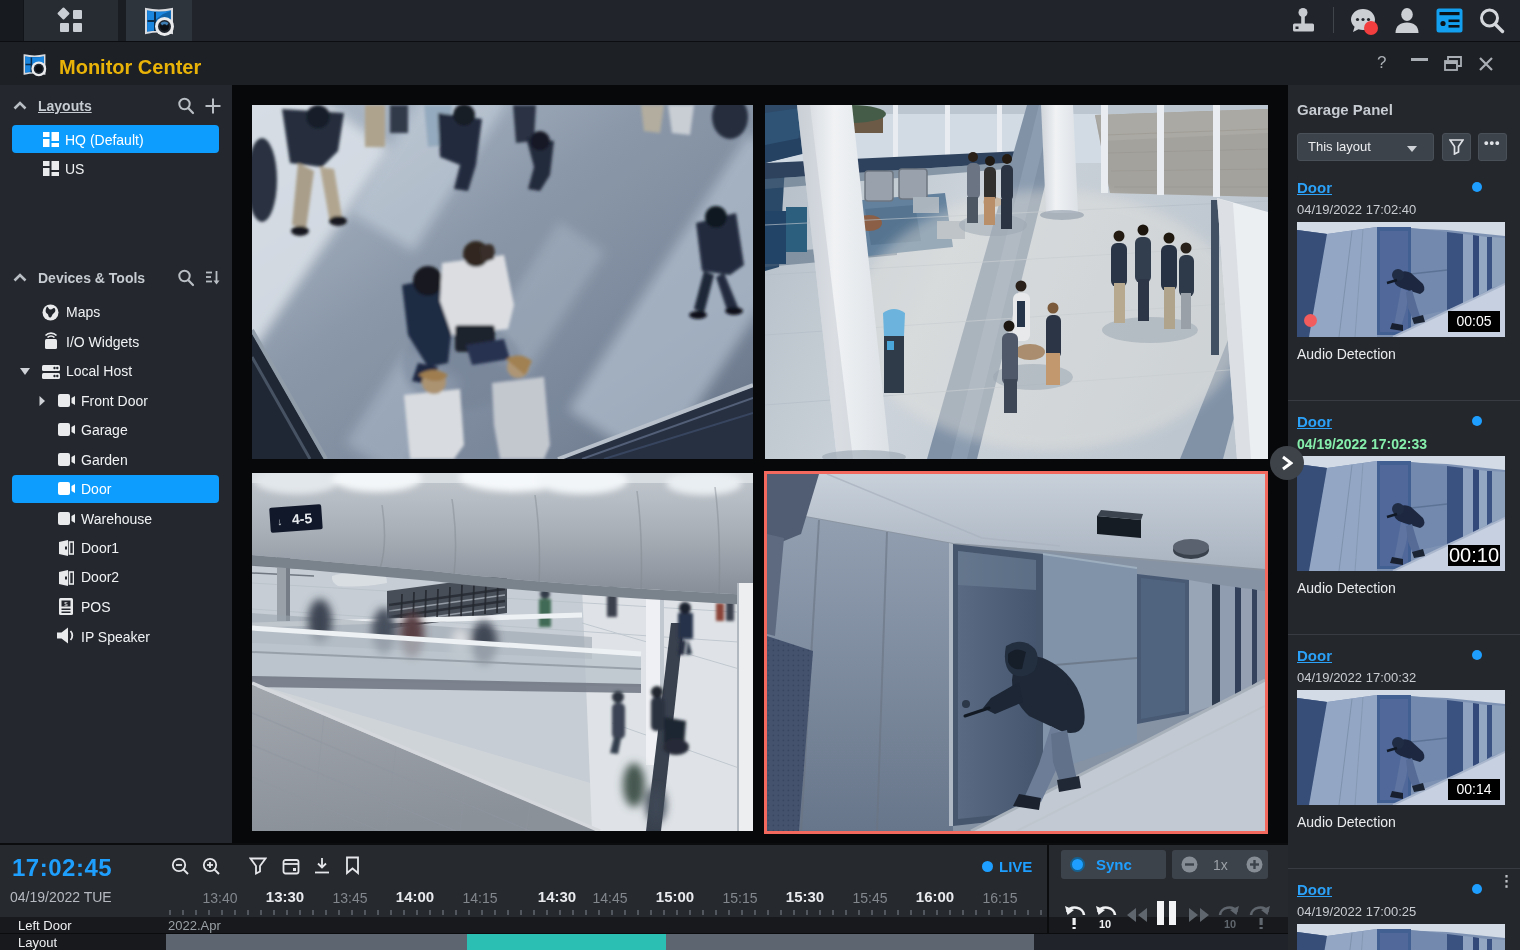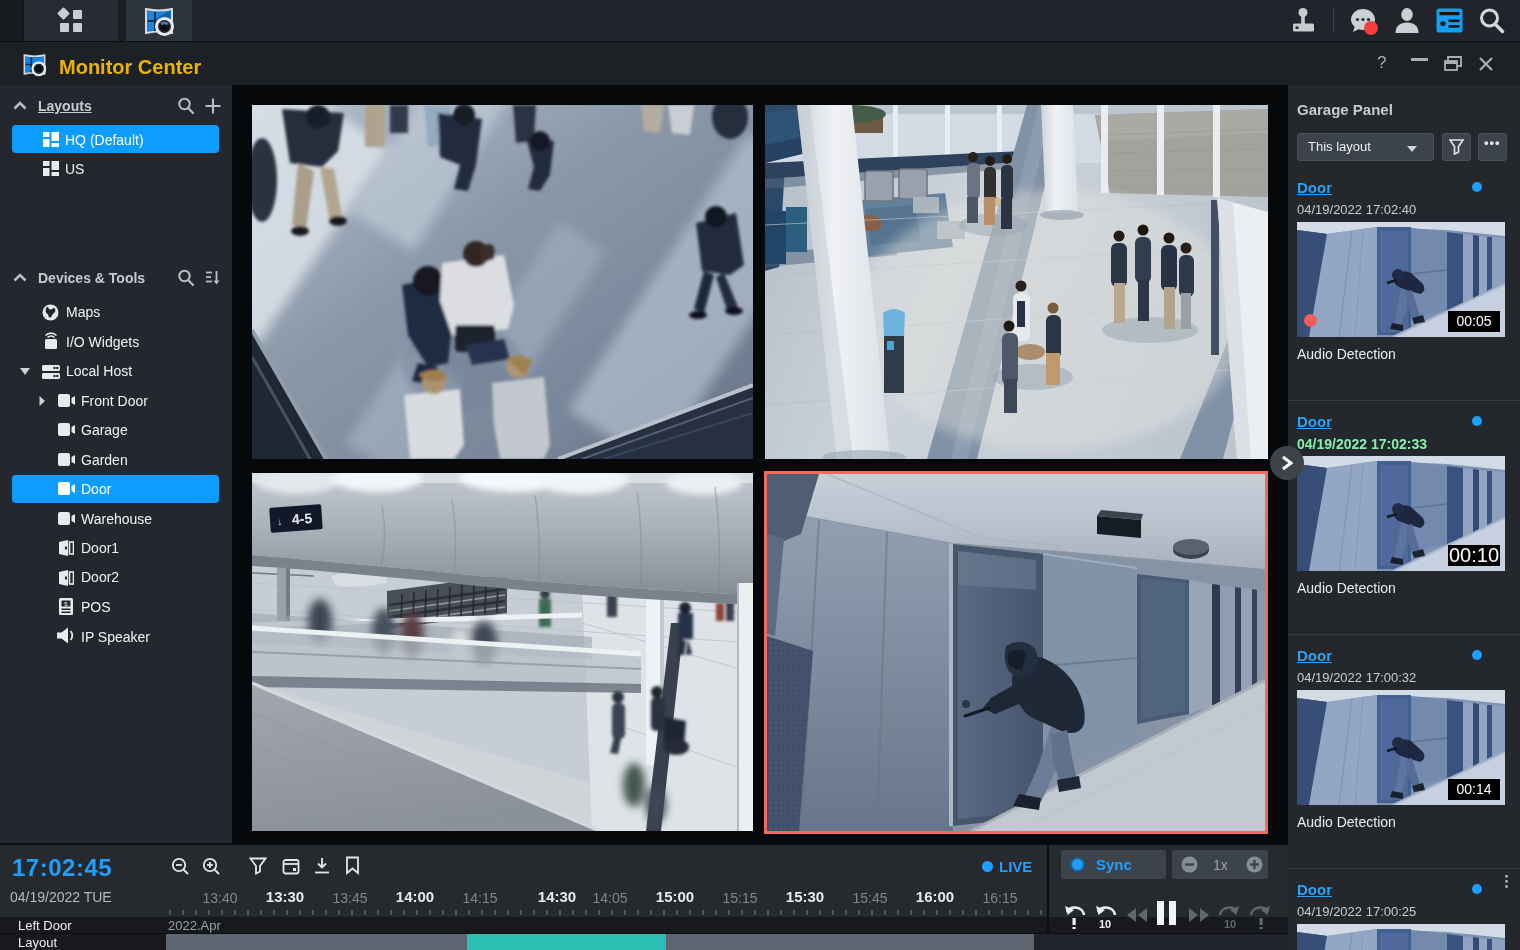--- a/index.html
+++ b/index.html
@@ -810,21 +810,21 @@
 
 <div class="abs" style="left:982px;top:861px;width:11px;height:11px;border-radius:50%;background:#1e9fff;"></div>
 <div class="abs" style="left:999px;top:858px;font-size:15px;font-weight:bold;color:#1e9fff;">LIVE</div>
 
 <div class="abs" style="left:220px;top:890px;font-size:14px;color:#82878d;transform:translateX(-50%);">13:40</div>
 <div class="abs" style="left:285px;top:888px;font-size:15px;font-weight:bold;color:#e8eaed;transform:translateX(-50%);">13:30</div>
 <div class="abs" style="left:350px;top:890px;font-size:14px;color:#82878d;transform:translateX(-50%);">13:45</div>
 <div class="abs" style="left:415px;top:888px;font-size:15px;font-weight:bold;color:#e8eaed;transform:translateX(-50%);">14:00</div>
 <div class="abs" style="left:480px;top:890px;font-size:14px;color:#82878d;transform:translateX(-50%);">14:15</div>
 <div class="abs" style="left:545px;top:888px;font-size:15px;font-weight:bold;color:#e8eaed;transform:translateX(-50%);margin-left:12px;">14:30</div>
-<div class="abs" style="left:610px;top:890px;font-size:14px;color:#82878d;transform:translateX(-50%);">14:05</div>
+<div class="abs" style="left:610px;top:890px;font-size:14px;color:#82878d;transform:translateX(-50%);">14:45</div>
 <div class="abs" style="left:675px;top:888px;font-size:15px;font-weight:bold;color:#e8eaed;transform:translateX(-50%);">15:00</div>
 <div class="abs" style="left:740px;top:890px;font-size:14px;color:#82878d;transform:translateX(-50%);">15:15</div>
 <div class="abs" style="left:805px;top:888px;font-size:15px;font-weight:bold;color:#e8eaed;transform:translateX(-50%);">15:30</div>
 <div class="abs" style="left:870px;top:890px;font-size:14px;color:#82878d;transform:translateX(-50%);">15:45</div>
 <div class="abs" style="left:935px;top:888px;font-size:15px;font-weight:bold;color:#e8eaed;transform:translateX(-50%);">16:00</div>
 <div class="abs" style="left:1000px;top:890px;font-size:14px;color:#82878d;transform:translateX(-50%);">16:15</div>
 
 <svg class="abs" style="left:166px;top:904px;" width="880" height="11" viewBox="0 0 880 11">
       <line x1="4" y1="6" x2="4" y2="11" stroke="#666c74" stroke-width="1.4"></line>
       <line x1="17" y1="6" x2="17" y2="11" stroke="#666c74" stroke-width="1.4"></line>

